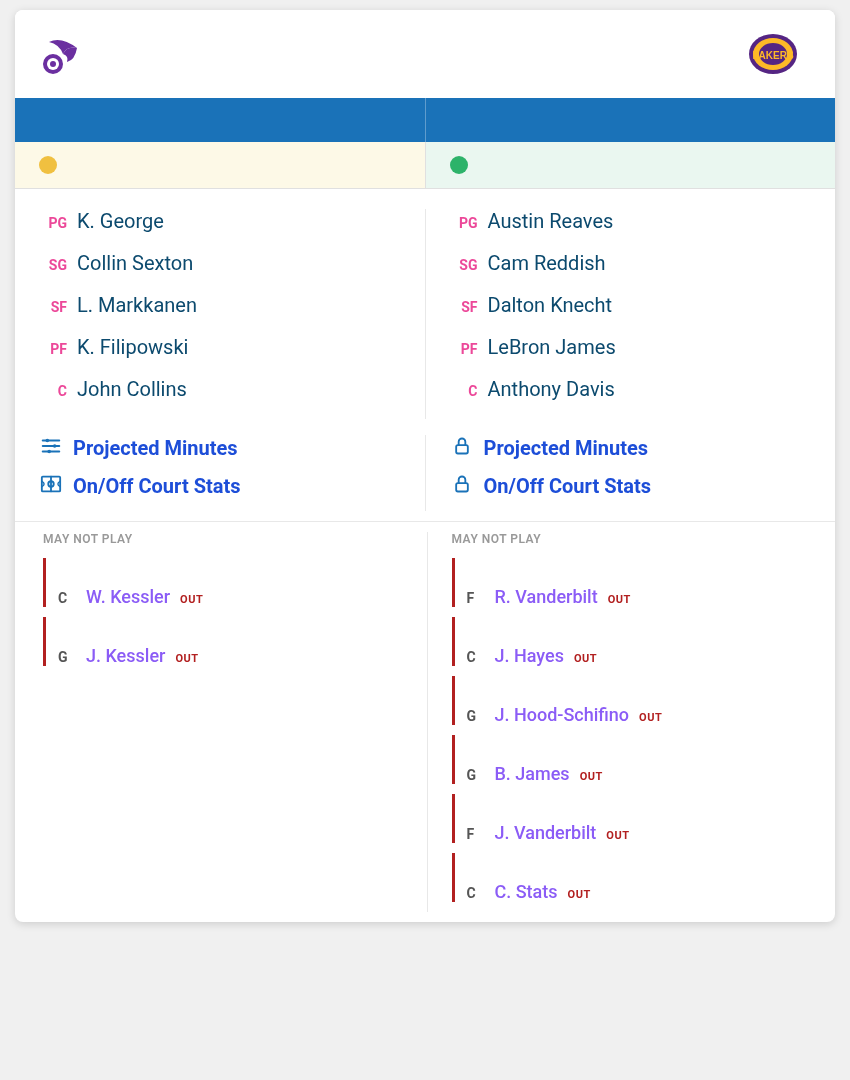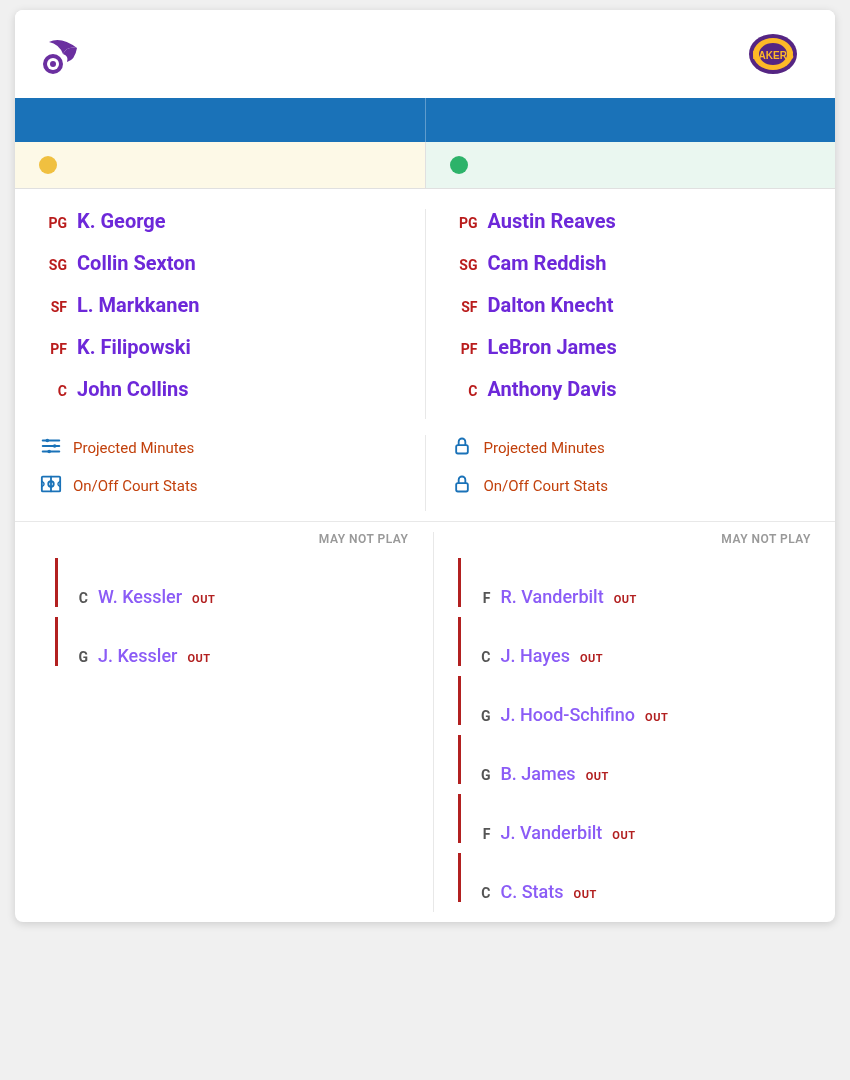--- a/index.html
+++ b/index.html
@@ -126,29 +126,29 @@
     }
     .player-row {
       display: flex;
       align-items: baseline;
       margin-bottom: 18px;
       gap: 10px;
     }
     .position-label {
       font-size: 14px;
       font-weight: 700;
-      color: #b91c1c;
+      color: #ec4899;
       width: 28px;
       flex-shrink: 0;
       text-align: right;
     }
     .player-name {
       font-size: 20px;
-      color: #6d28d9;
-      font-weight: 700;
+      color: #0c4a6e;
+      font-weight: 400;
     }
     
     .links-section {
       display: flex;
       margin-top: 6px;
       padding: 0 0 10px 0;
     }
     .links-col {
       flex: 1;
       padding: 0 24px;
@@ -163,29 +163,28 @@
       margin-bottom: 12px;
       cursor: pointer;
     }
     .link-icon {
       color: #1a72b8;
       font-size: 18px;
       width: 24px;
       text-align: center;
     }
     .link-text {
-      font-size: 15px;
-      font-weight: 400;
-      color: #c2410c;
+      font-size: 20px;
+      font-weight: 700;
+      color: #1d4ed8;
     }
     
     .may-not-play-section {
       display: flex;
-      padding: 10px 0 10px 16px;
-      text-align: right;
+      padding: 10px 0 10px 4px;
     }
     .mnp-col {
       flex: 1;
       padding: 0 24px;
     }
     .mnp-col:first-child {
       border-right: 1px solid #e8e8e8;
     }
     .mnp-label {
       font-size: 12px;

